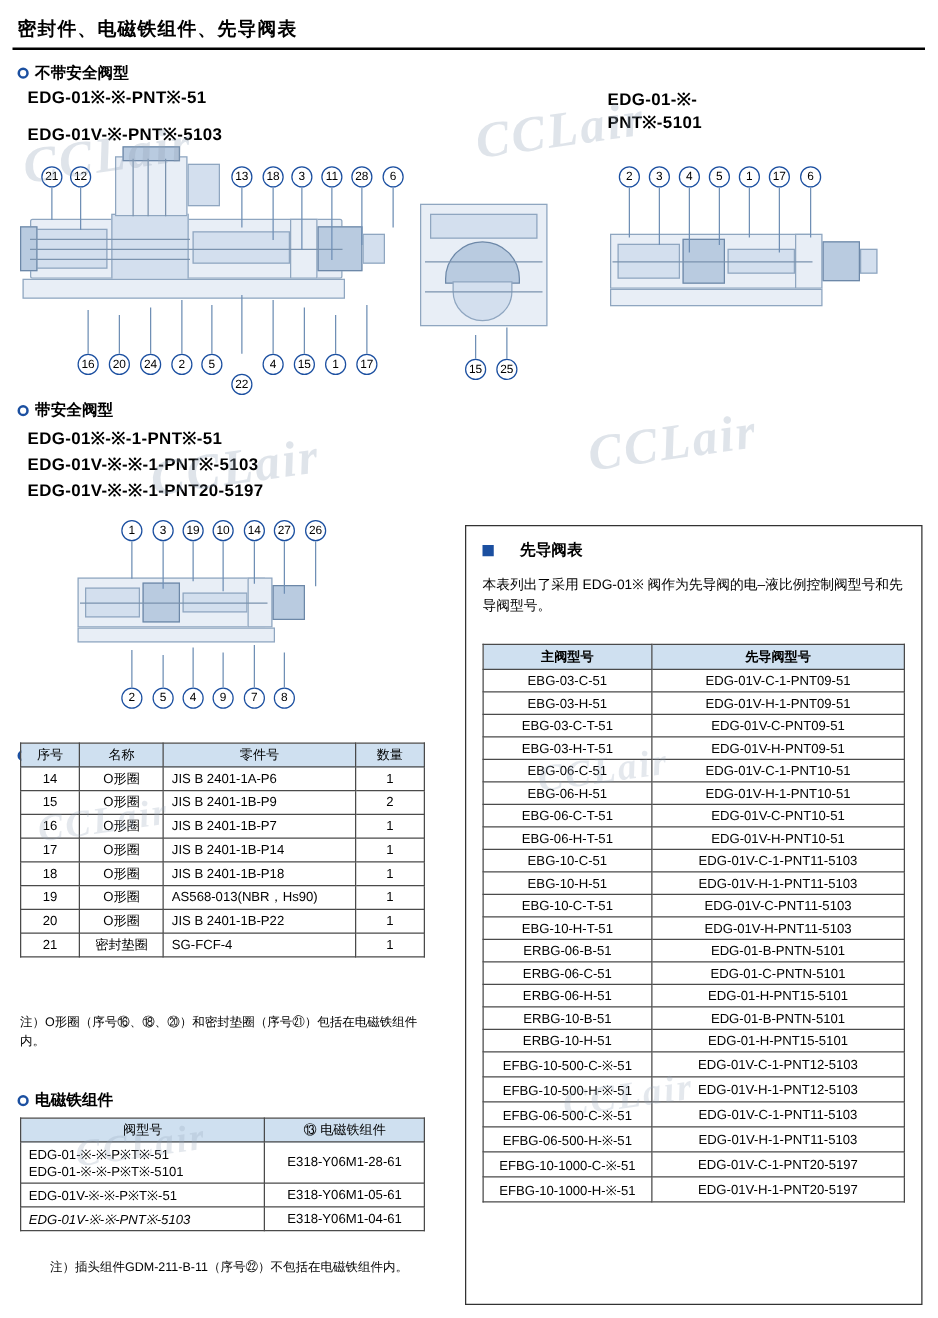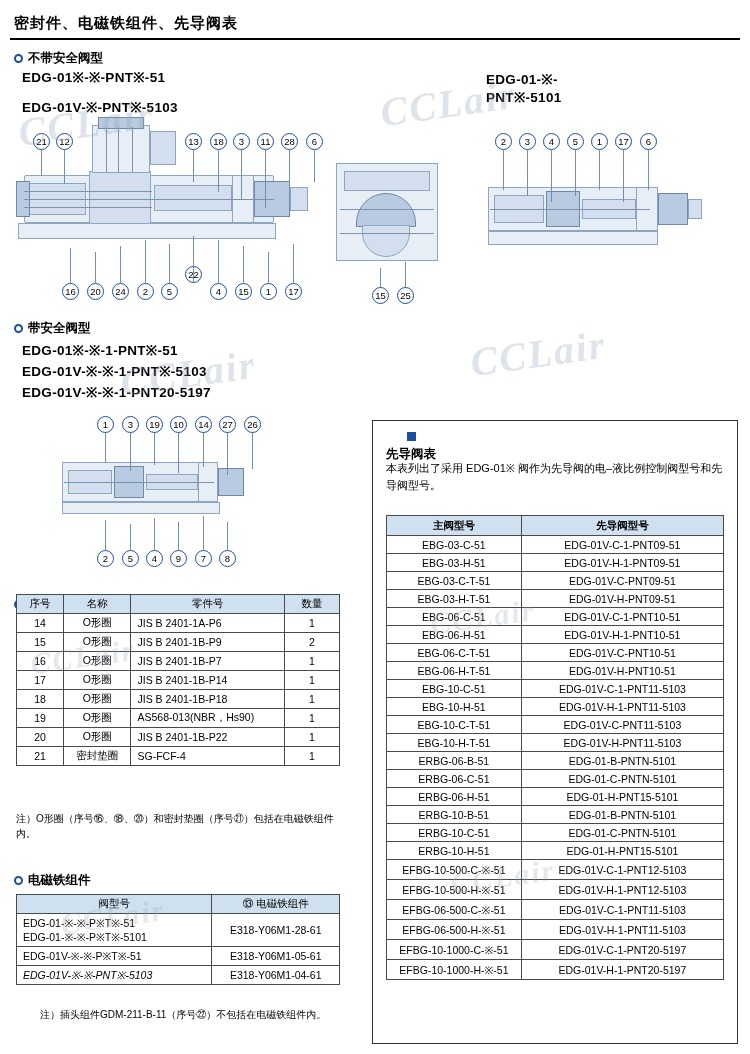--- a/index.html
+++ b/index.html
@@ -64,21 +64,21 @@
   .tbl td.l { text-align:left; padding-left:6px; }
 
   .note { position:absolute; font-size:10px; line-height:1.45; }
 
   
   .pilot-box {
     position:absolute; left:372px; top:420px; width:366px; height:624px;
     border:1px solid #333; background:#fff;
   }
   .pilot-title { position:absolute; left:386px; top:432px; font-size:12.5px; font-weight:bold;
-     display:flex; align-items:center; gap:5px;flex-direction:column;}
+     display:flex; align-items:center; gap:21px;}
   .pilot-desc { position:absolute; left:386px; top:460px; width:340px; font-size:11px; line-height:1.55; }
   .pilot-tbl { position:absolute; left:386px; top:515px; width:338px; }
   .pilot-tbl th, .pilot-tbl td { border:1px solid #4a4a4a; padding:2.5px 2px; text-align:center; font-size:10.5px; }
   .pilot-tbl th { background:#cfe0f0; }
   .pilot-tbl td:first-child { width:40%; }
 
   
   .wm {
     position:absolute; font-family:"Liberation Serif", serif;
     font-style:italic; font-weight:bold; color:rgba(150,165,185,0.30);
@@ -145,21 +145,21 @@
   <div class="lead" style="left:241px; top:150px; height:50px;"></div>
   <div class="lead" style="left:265px; top:150px; height:58px;"></div>
   <div class="lead" style="left:289px; top:150px; height:46px;"></div>
   <div class="lead" style="left:314px; top:150px; height:32px;"></div>
 
   <div class="balloon" style="left:62px; top:283px;">16</div>
   <div class="balloon" style="left:87px; top:283px;">20</div>
   <div class="balloon" style="left:112px; top:283px;">24</div>
   <div class="balloon" style="left:137px; top:283px;">2</div>
   <div class="balloon" style="left:161px; top:283px;">5</div>
-  <div class="balloon" style="left:185px; top:266px;">22</div>
+  <div class="balloon" style="left:185px; top:299px;">22</div>
   <div class="balloon" style="left:210px; top:283px;">4</div>
   <div class="balloon" style="left:235px; top:283px;">15</div>
   <div class="balloon" style="left:260px; top:283px;">1</div>
   <div class="balloon" style="left:285px; top:283px;">17</div>
 
   <div class="lead" style="left:70px; top:248px; height:35px;"></div>
   <div class="lead" style="left:95px; top:252px; height:31px;"></div>
   <div class="lead" style="left:120px; top:246px; height:37px;"></div>
   <div class="lead" style="left:145px; top:240px; height:43px;"></div>
   <div class="lead" style="left:169px; top:244px; height:39px;"></div>
@@ -423,24 +423,20 @@
         </tr>
         <tr>
           <td>ERBG-06-H-51</td>
           <td>EDG-01-H-PNT15-5101</td>
         </tr>
         <tr>
           <td>ERBG-10-B-51</td>
           <td>EDG-01-B-PNTN-5101</td>
         </tr>
         <tr>
-          <td>ERBG-10-C-51</td>
-          <td>EDG-01-C-PNTN-5101</td>
-        </tr>
-        <tr>
           <td>ERBG-10-H-51</td>
           <td>EDG-01-H-PNT15-5101</td>
         </tr>
         <tr>
           <td>EFBG-10-500-C-※-51</td>
           <td>EDG-01V-C-1-PNT12-5103</td>
         </tr>
         <tr>
           <td>EFBG-10-500-H-※-51</td>
           <td>EDG-01V-H-1-PNT12-5103</td>

